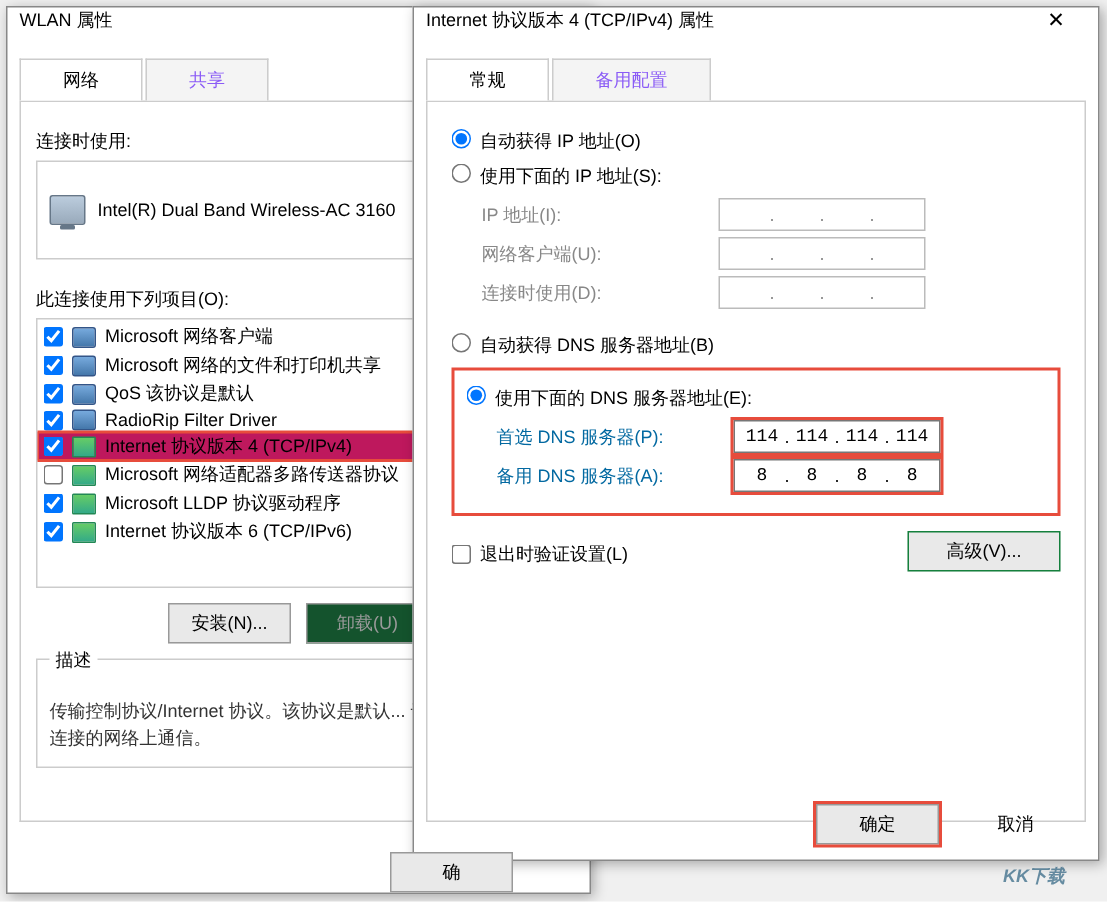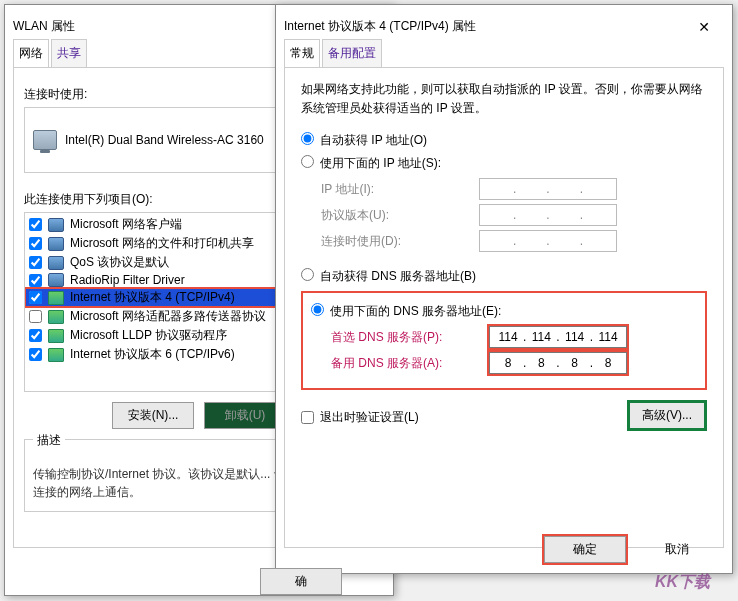--- a/index.html
+++ b/index.html
@@ -2,76 +2,76 @@
 <html><head>
 <meta charset="utf-8">
 <style>
 * { box-sizing: border-box; margin: 0; padding: 0; }
 body { font-family: "Microsoft YaHei", "Segoe UI", sans-serif; font-size: 12px; background: #f0f0f0; width: 738px; height: 601px; position: relative; overflow: hidden; }
 
 .window { position: absolute; background: #fff; border: 1px solid #888; box-shadow: 2px 2px 8px rgba(0,0,0,0.3); }
 .win-left { left: 4px; top: 4px; width: 390px; height: 592px; }
 .win-right { left: 275px; top: 4px; width: 458px; height: 570px; }
 
-.titlebar { height: 30px; display: flex; align-items: flex-end; padding: 0 8px; font-size: 12px; color: #000; }
+.titlebar { height: 30px; display: flex; align-items: flex-start; padding: 0 8px; font-size: 12px; color: #000; }
 .titlebar .title-text { flex: 1; }
 .close-btn { width: 40px; text-align: center; font-size: 14px; }
 
 .tab-area { margin: 4px 8px 0 8px; position: relative; }
 .tabs { display: flex; border-bottom: 1px solid #ccc; }
-.tab { padding: 5px 5px; border: 1px solid #ccc; border-bottom: none; background: #fff; margin-right: 2px; position: relative; font-size: 12px; }
+.tab { padding: 5px 28px; border: 1px solid #ccc; border-bottom: none; background: #fff; margin-right: 2px; position: relative; font-size: 12px; }
 .tab.active { background: #fff; z-index: 2; }
-.tab.inactive { background: #f4f4f4; color: #4c1d95; }
+.tab.inactive { background: #f4f4f4; color: #8b5cf6; }
 .tab-body { border: 1px solid #ccc; border-top: none; padding: 10px; min-height: 480px; }
 
 .lbl { display: block; margin: 8px 0 4px 0; }
 .adapter-box { border: 1px solid #ccc; padding: 22px 8px; display: flex; align-items: center; gap: 8px; }
 .mon-icon { width: 24px; height: 20px; background: linear-gradient(#bcd, #9ab); border: 1px solid #678; border-radius: 2px; position: relative; }
 .mon-icon::after { content:""; position:absolute; left:6px; right:6px; bottom:-4px; height:3px; background:#678; border-radius:1px;}
 
 .items-box { border: 1px solid #ccc; height: 180px; overflow: hidden; margin-top: 4px; padding: 2px 0; }
 .item-row { display: flex; align-items: center; gap: 6px; padding: 1px 4px; font-size: 12px; }
-.item-row.selected { background: #1d4ed8; outline: 2px solid #e74c3c; outline-offset: -1px; }
+.item-row.selected { background: #be185d; outline: 2px solid #e74c3c; outline-offset: -1px; }
 .chk { width: 13px; height: 13px; }
 .proto-icon { width: 16px; height: 14px; display: inline-block; }
 .proto-icon.green { background: linear-gradient(to top,#3a8,#6c6); border:1px solid #285; border-radius:1px;}
 .proto-icon.net { background: linear-gradient(#7ad,#47a); border:1px solid #358; border-radius:2px;}
 
 .btn-row { display: flex; gap: 10px; margin-top: 10px; justify-content: center; }
 .btn { border: 1px solid #999; background: #e9e9e9; padding: 4px 14px; font-size: 12px; min-width: 82px; text-align: center; }
 .btn:disabled, .btn.disabled { color: #9a9a9a; background: #14532d; }
 
 .group { border: 1px solid #ccc; padding: 10px 8px 10px 8px; margin-top: 10px; }
 .group-title { position: relative; top: -18px; background: #fff; display: inline-block; padding: 0 4px; margin-bottom: -12px; }
 .desc-text { color: #333; line-height: 1.5; }
 
 
 .body-pad { padding: 12px 16px; }
 .intro { line-height: 1.6; margin-bottom: 14px; }
 .radio-row { display: flex; align-items: flex-start; gap: 6px; margin: 6px 0; font-size: 12px; }
 .radio { width: 13px; height: 13px; }
 .field-row { display: flex; align-items: center; margin: 4px 0 4px 20px; gap: 8px; }
 .field-label { width: 150px; color: #888; }
-.field-label.enabled { color: #be185d; }
+.field-label.enabled { color: #0369a1; }
 .ip-box { display: flex; align-items: center; border: 1px solid #bbb; padding: 2px 4px; height: 22px; background: #fff; color: #888; }
 .ip-box.enabled { border-color: #777; color: #000; }
-.ip-box .oct { width: 28px; text-align: center; }
+.ip-box .oct { width: 28px; text-align: center; font-family: Liberation Mono, monospace; }
 .ip-box .dot { padding: 0 1px; }
 
 .dns-group { border: 2px solid #e74c3c; padding: 4px 8px 10px 8px; margin-top: 6px; }
 .radio-highlight { }
 .chk-row { display:flex; align-items:center; gap:6px; margin-top: 14px; }
 .adv-row { display:flex; justify-content: flex-end; margin-top: 10px; }
-.advanced-btn { border:3px solid #15803d; background:#e9e9e9; padding:4px 12px; font-size:12px;}
+.advanced-btn { border:1px solid #15803d; background:#e9e9e9; padding:4px 25px; font-size:12px;}
 
 .bottom-row { position:absolute; bottom:10px; right:14px; display:flex; gap:10px; }
 .ok-btn { outline: 2px solid #e74c3c; }
 
 .bottom-bar-left { position:absolute; bottom:6px; left:260px; }
-.watermark { position:absolute; right: 28px; bottom: 8px; font-size: 16px; color: #701a75; font-style: italic; font-weight: bold; opacity: 0.6;}
+.watermark { position:absolute; right: 28px; bottom: 8px; font-size: 12px; color: #0c4a6e; font-style: italic; font-weight: bold; opacity: 0.6;}
 </style>
 </head>
 <body>
 
 <div class="window win-left">
   <div class="titlebar">
     <span class="title-text">WLAN 属性</span>
   </div>
   <div class="tab-area">
     <div class="tabs">
@@ -146,21 +146,20 @@
   <div class="titlebar">
     <span class="title-text">Internet 协议版本 4 (TCP/IPv4) 属性</span>
     <span class="close-btn">✕</span>
   </div>
   <div class="tab-area">
     <div class="tabs">
       <div class="tab active">常规</div>
       <div class="tab inactive">备用配置</div>
     </div>
     <div class="tab-body body-pad">
-      <div class="intro">如果网络支持此功能，则可以获取自动指派的 IP 设置。否则，你需要从网络系统管理员处获得适当的 IP 设置。</div>
 
       <div class="radio-row">
         <input type="radio" class="radio" name="ip" checked="" style="">
         <span>自动获得 IP 地址(O)</span>
       </div>
       <div class="radio-row">
         <input type="radio" class="radio" name="ip" style="">
         <span>使用下面的 IP 地址(S):</span>
       </div>
       <div class="field-row">
@@ -169,21 +168,21 @@
             <span class="oct"></span>
             <span class="dot">.</span>
             <span class="oct"></span>
             <span class="dot">.</span>
             <span class="oct"></span>
             <span class="dot">.</span>
             <span class="oct"></span>
           </span>
       </div>
       <div class="field-row">
-        <span class="field-label">协议版本(U):</span>
+        <span class="field-label">网络客户端(U):</span>
         <span class="ip-box">
             <span class="oct"></span>
             <span class="dot">.</span>
             <span class="oct"></span>
             <span class="dot">.</span>
             <span class="oct"></span>
             <span class="dot">.</span>
             <span class="oct"></span>
           </span>
       </div>

